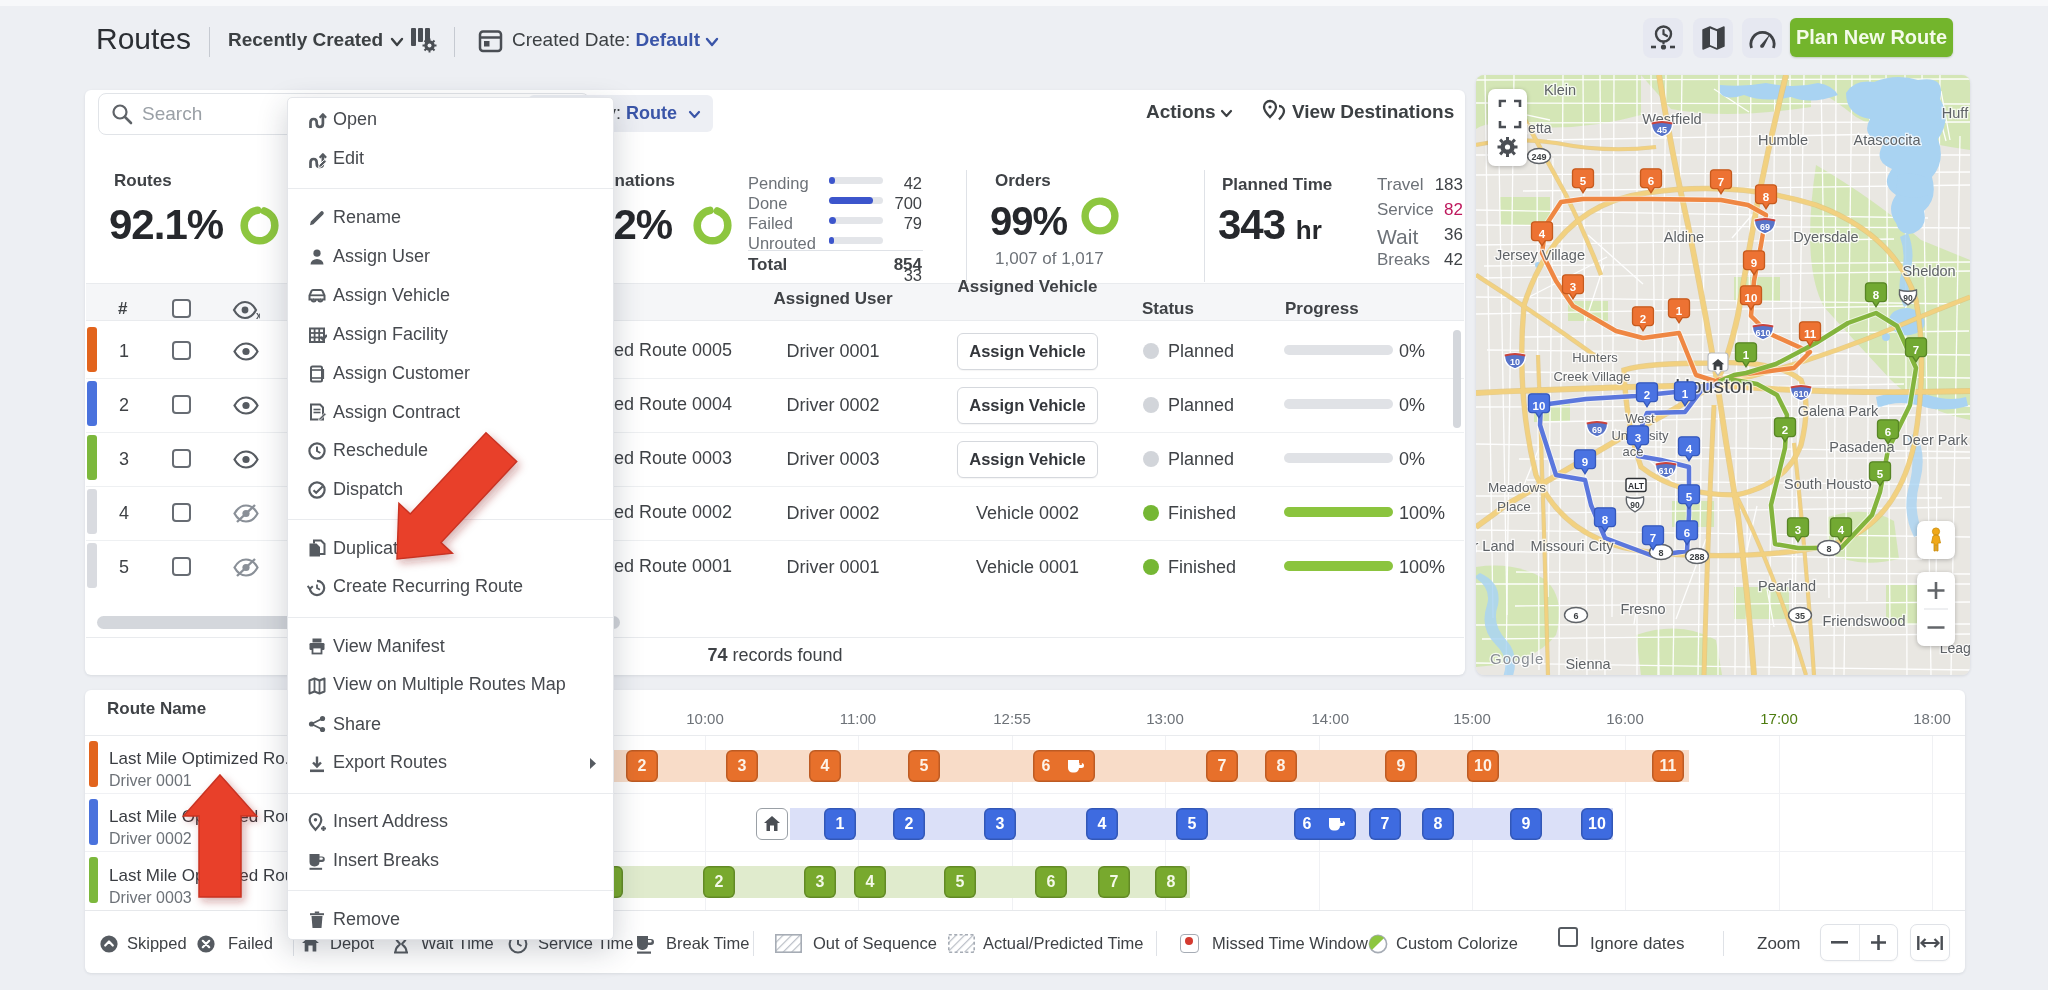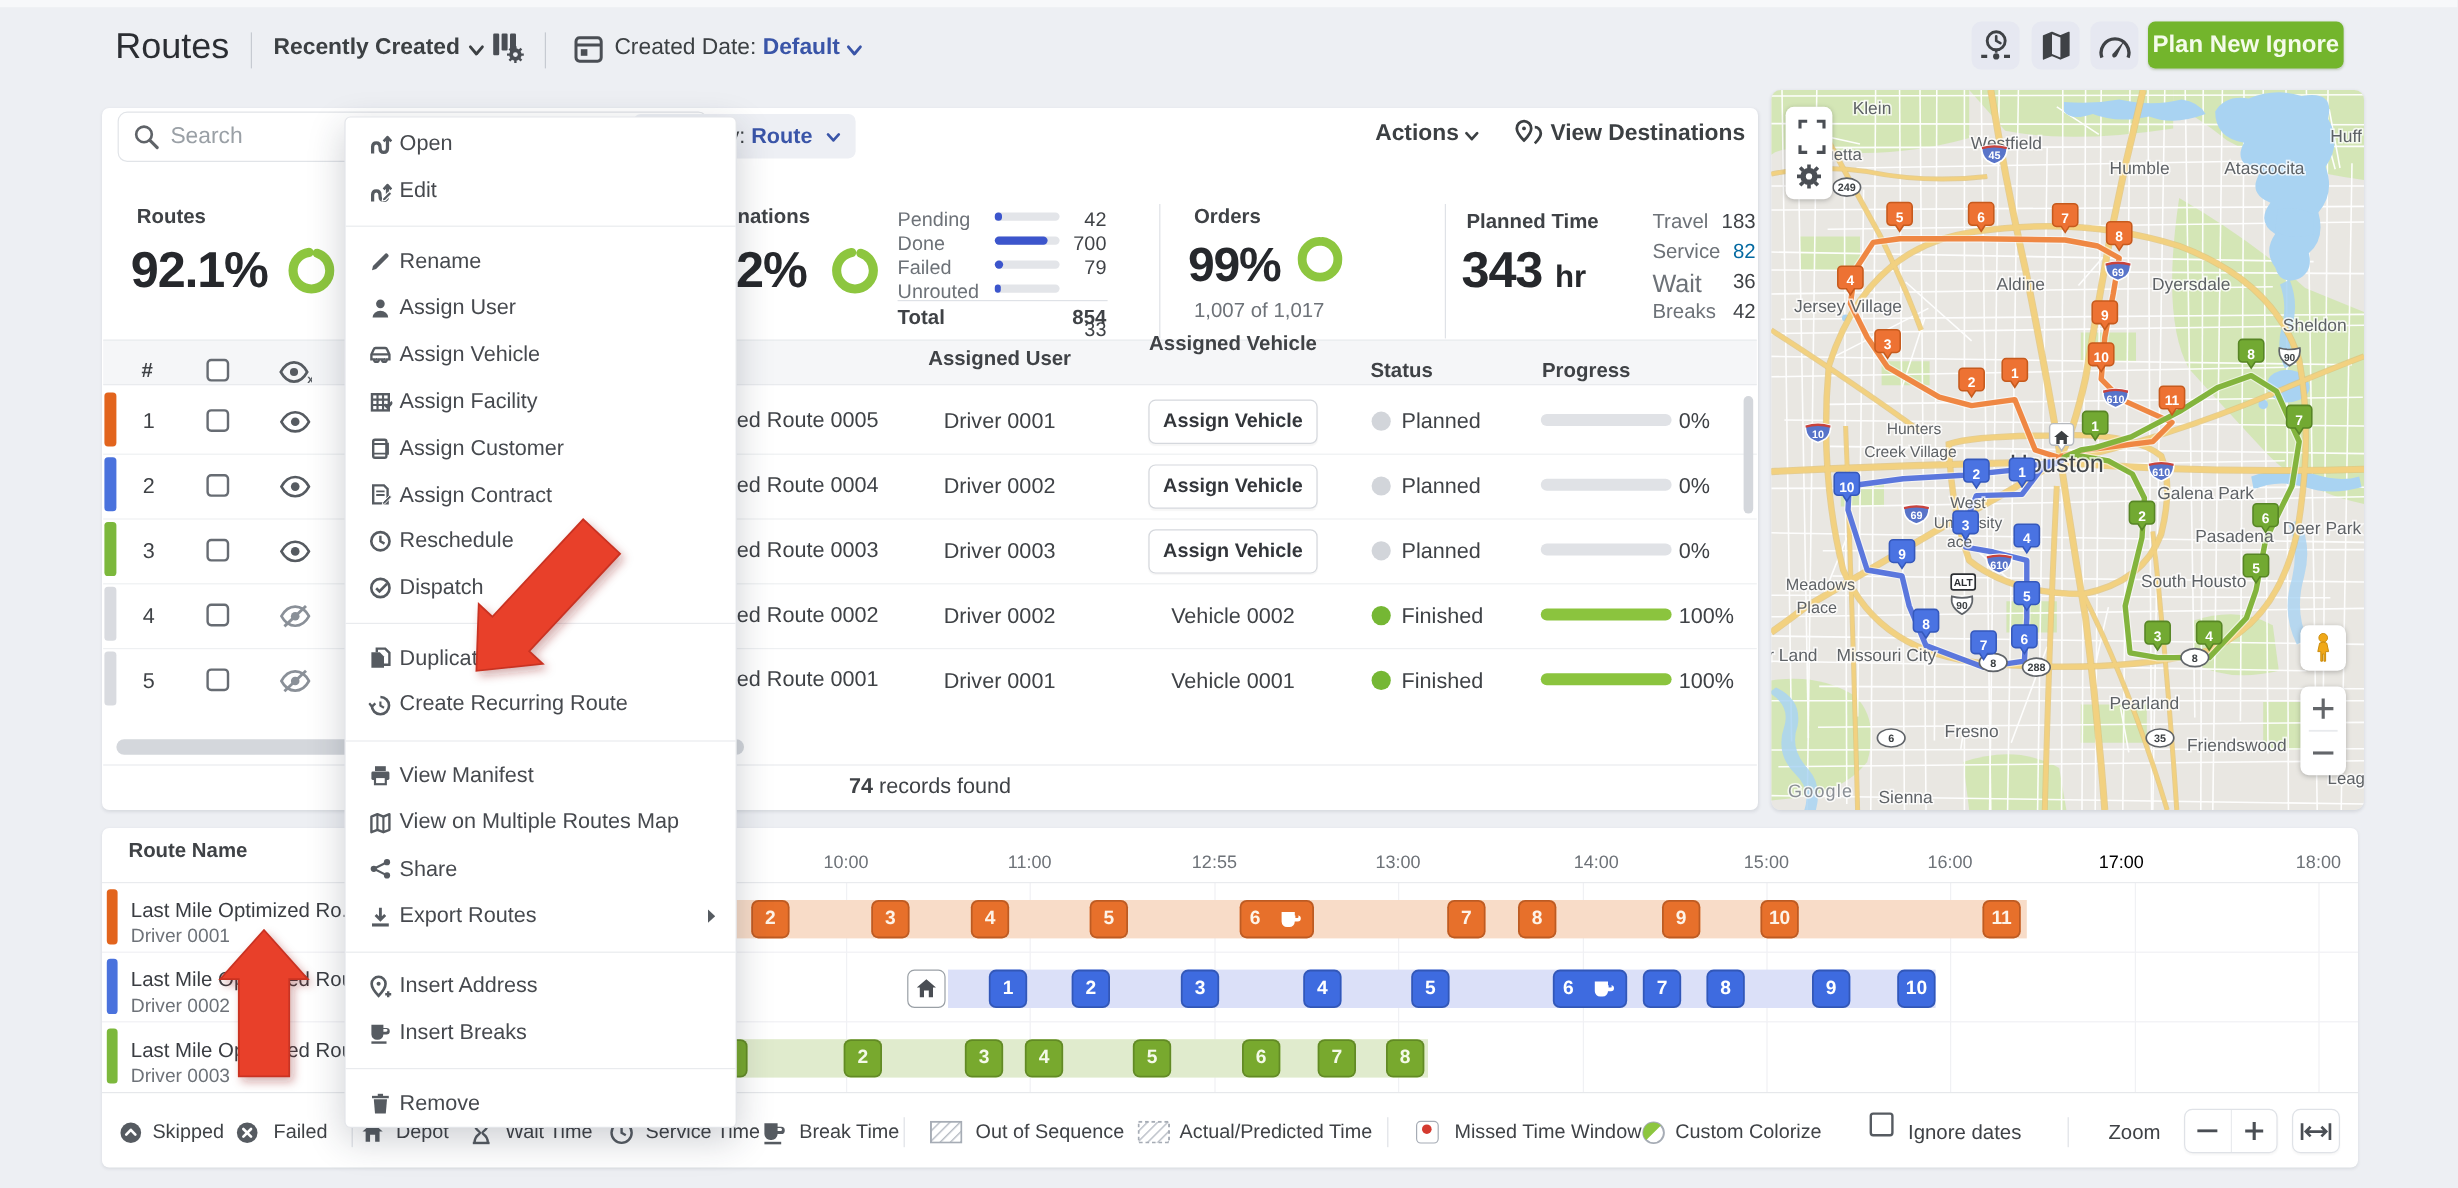--- a/index.html
+++ b/index.html
@@ -66,21 +66,21 @@
 <svg class="abs" style="left:1702px;top:26px;" width="23" height="24" viewBox="0 0 23 24">
     <path d="M1 4 L8 1 L15 4 L22 1 V20 L15 23 L8 20 L1 23 Z M8 1 V20 M15 4 V23" fill="#3f4246" fill-rule="evenodd" stroke="#3f4246" stroke-width="1.4" stroke-linejoin="round"></path>
     <path d="M8 2.5 V19 L15 22 V5.2 Z" fill="#e6e8f1"></path>
   </svg>
 <div class="abs" style="left:1742px;top:18px;width:40px;height:40px;background:#e6e8f1;border-radius:8px;"></div>
 <svg class="abs" style="left:1749px;top:28px;" width="27" height="21" viewBox="0 0 27 21">
     <path d="M2.6 20 A 11.6 11.6 0 1 1 24.4 20" fill="none" stroke="#3f4246" stroke-width="2.8"></path>
     <path d="M11.6 19.4 A 2.4 2.4 0 0 0 15.2 18.3 L21.5 5.5 L12.3 16.2 A 2.4 2.4 0 0 0 11.6 19.4 Z" fill="#3f4246"></path>
   </svg>
 <div class="abs" style="left:1790px;top:18px;width:163px;height:39px;background:#73b52c;border-radius:6px;box-shadow:0 1px 2px rgba(60,100,20,.25);"></div>
-<div class="abs" style="left:1790px;top:26px;width:163px;text-align:center;font-size:20px;font-weight:700;color:#f4fbe9;">Plan New Ignore</div>
+<div class="abs" style="left:1790px;top:26px;width:163px;text-align:center;font-size:20px;font-weight:700;color:#f4fbe9;">Plan New Route</div>
 
 <div class="card" style="left:85px;top:90px;width:1380px;height:585px;"></div>
 
 <div class="abs" style="left:98px;top:93px;width:492px;height:42px;border:1px solid #e1e4e8;border-radius:8px;background:#fff;"></div>
 <svg class="abs" style="left:111px;top:103px;" width="22" height="22" viewBox="0 0 22 22">
     <circle cx="9" cy="9" r="6.5" fill="none" stroke="#5f6368" stroke-width="2.2"></circle>
     <line x1="14" y1="14" x2="20" y2="20" stroke="#5f6368" stroke-width="2.6" stroke-linecap="round"></line>
   </svg>
 <div class="abs" style="left:142px;top:103px;font-size:19px;color:#9aa0a6;">Search</div>
 <div class="abs" style="left:528px;top:95px;width:185px;height:37px;background:#edeff4;border-radius:6px;"></div>
@@ -140,21 +140,21 @@
 <div class="abs" style="left:995px;top:249px;font-size:17px;color:#6d7278;">1,007 of 1,017</div>
 
 <div class="vline" style="left:1204px;top:170px;height:112px;"></div>
 <div class="abs lbl" style="left:1222px;top:175px;">Planned Time</div>
 <div class="big abs" style="left:1218px;top:201px;">343 <span style="font-size:26px;letter-spacing:0;">hr</span></div>
 <div class="abs" style="left:1377px;top:175px;font-size:17px;color:#6d7278;">Travel</div>
 <div class="abs" style="left:1377px;top:200px;font-size:17px;color:#6d7278;">Service</div>
 <div class="abs" style="left:1377px;top:225px;font-size:21px;color:#6d7278;">Wait</div>
 <div class="abs" style="left:1377px;top:250px;font-size:17px;color:#6d7278;">Breaks</div>
 <div class="abs" style="left:1393px;top:175px;width:70px;text-align:right;font-size:17px;color:#3f4246;">183</div>
-<div class="abs" style="left:1393px;top:200px;width:70px;text-align:right;font-size:17px;color:#0369a1;">82</div>
+<div class="abs" style="left:1393px;top:200px;width:70px;text-align:right;font-size:17px;color:#be185d;">82</div>
 <div class="abs" style="left:1393px;top:225px;width:70px;text-align:right;font-size:17px;color:#3f4246;">36</div>
 <div class="abs" style="left:1393px;top:250px;width:70px;text-align:right;font-size:17px;color:#3f4246;">42</div>
 
 <div class="abs" style="left:86px;top:283px;width:1378px;height:38px;background:#f5f6f8;border-top:1px solid #e9ebee;border-bottom:1px solid #e9ebee;"></div>
 <div class="abs" style="left:118px;top:299px;font-size:17px;font-weight:700;color:#3f4246;">#</div>
 <div class="abs" style="left:172px;top:299px;width:19px;height:19px;border:2px solid #676c73;border-radius:4px;background:#fff;"></div>
 <svg class="abs" style="left:232px;top:300px;" width="28" height="20" viewBox="0 0 28 20">
     <path d="M2 10 C5 4.5 9 2 13 2 C17 2 21 4.5 24 10 C21 15.5 17 18 13 18 C9 18 5 15.5 2 10 Z" fill="none" stroke="#565b61" stroke-width="2.2"></path>
     <circle cx="13" cy="10" r="3.4" fill="#565b61"></circle>
     <text x="24" y="19" font-size="10" font-weight="700" fill="#565b61">x</text>
@@ -257,21 +257,21 @@
 <div class="abs" style="left:982px;top:710px;width:60px;text-align:center;font-size:15px;color:#6d7278;">12:55</div>
 <div class="vline" style="left:1012px;top:735px;height:175px;background:#f0f1f4;"></div>
 <div class="abs" style="left:1135px;top:710px;width:60px;text-align:center;font-size:15px;color:#6d7278;">13:00</div>
 <div class="vline" style="left:1165px;top:735px;height:175px;background:#f0f1f4;"></div>
 <div class="abs" style="left:1289px;top:710px;width:60px;text-align:right;font-size:15px;color:#6d7278;">14:00</div>
 <div class="vline" style="left:1319px;top:735px;height:175px;background:#f0f1f4;"></div>
 <div class="abs" style="left:1442px;top:710px;width:60px;text-align:center;font-size:15px;color:#6d7278;">15:00</div>
 <div class="vline" style="left:1472px;top:735px;height:175px;background:#f0f1f4;"></div>
 <div class="abs" style="left:1595px;top:710px;width:60px;text-align:center;font-size:15px;color:#6d7278;">16:00</div>
 <div class="vline" style="left:1625px;top:735px;height:175px;background:#f0f1f4;"></div>
-<div class="abs" style="left:1749px;top:710px;width:60px;font-size:15px;color:#000000;">17:00</div>
+<div class="abs" style="left:1749px;top:710px;width:60px;text-align:center;font-size:15px;color:#4d7c0f;">17:00</div>
 <div class="vline" style="left:1779px;top:735px;height:175px;background:#f0f1f4;"></div>
 <div class="abs" style="left:1902px;top:710px;width:60px;text-align:center;font-size:15px;color:#6d7278;">18:00</div>
 <div class="vline" style="left:1932px;top:735px;height:175px;background:#f0f1f4;"></div>
 <div class="hline" style="left:85px;top:735px;width:1880px;"></div>
 <div class="hline" style="left:85px;top:793px;width:1880px;background:#f0f1f4;"></div>
 <div class="hline" style="left:85px;top:851px;width:1880px;background:#f0f1f4;"></div>
 <div class="hline" style="left:85px;top:910px;width:1880px;background:#e6e8eb;"></div>
 <div class="abs" style="left:89px;top:741px;width:9px;height:46px;background:#e2641d;border-radius:3px;"></div>
 <div class="abs" style="left:109px;top:749px;font-size:17px;color:#3a3d42;">Last Mile Optimized Ro..</div>
 <div class="abs" style="left:109px;top:772px;font-size:16px;color:#6d7278;">Driver 0001</div>

